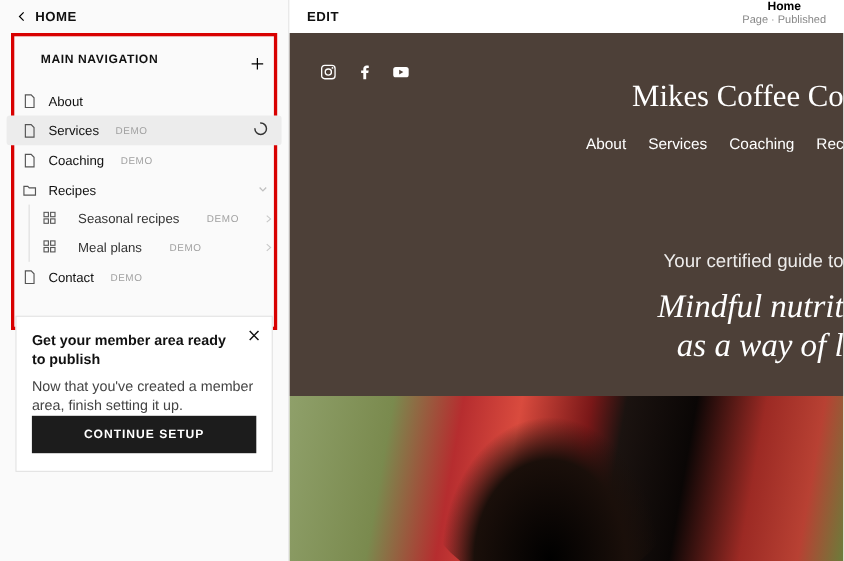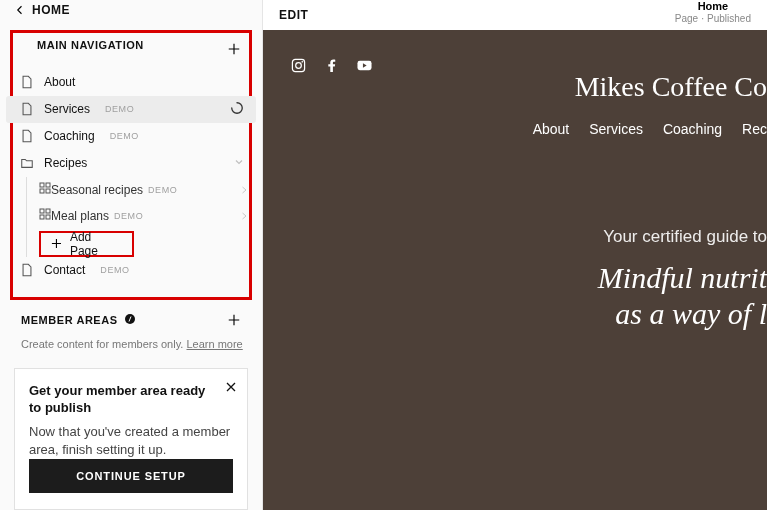--- a/index.html
+++ b/index.html
@@ -18,21 +18,21 @@
   .nav-item.hover { background: #ececec; }
   .nav-item .icon { width: 14px; height: 14px; display: flex; align-items: center; justify-content: center; flex-shrink: 0; }
   .nav-item .icon svg { width: 14px; height: 14px; }
   .demo-tag { font-size: 9px; color: #a0a0a0; letter-spacing: .06em; margin-left: 5px; }
   .spinner { margin-left: auto; }
   .spinner svg { width: 14px; height: 14px; animation: sp 1s linear infinite; }
   @keyframes sp { to { transform: rotate(360deg); } }
   .chev { margin-left: auto; opacity: .35; }
   .chev svg { width: 10px; height: 10px; }
   .sub-list { margin-left: 20px; border-left: 1px solid #ddd; padding-left: 2px; }
-  .sub-item { display: flex; align-items: center; height: 26px; padding: 0 8px 0 10px; font-size: 12px; cursor: pointer; gap: 0; color: #333; }
+  .sub-item { display: flex; align-items: center; height: 26px; padding: 0 8px 0 10px; font-size: 12px; cursor: pointer; gap: 20px; color: #333; }
   .sub-item .grid-icon svg { width: 12px; height: 12px; }
   .sub-item .chev-r { margin-left: auto; opacity: .3; }
   .sub-item .chev-r svg { width: 8px; height: 8px; }
   .add-page { display: flex; align-items: center; height: 26px; margin: 2px 0 0 10px; padding: 0 10px; gap: 8px; font-size: 12px; cursor: pointer; border: 2px solid #d80000; width: 95px; }
   .add-page svg { width: 11px; height: 11px; }
   .member-sec { margin-top: 22px; padding: 0 18px 0 21px; }
   .member-head { display: flex; align-items: center; justify-content: space-between; }
   .member-title-wrap { display: flex; align-items: center; gap: 6px; font-size: 11px; font-weight: 600; letter-spacing: .05em; }
   .member-title-wrap .info svg { width: 12px; height: 12px; }
   .member-sub { font-size: 11px; color: #777; margin-top: 8px; }
@@ -42,21 +42,21 @@
   .card-close svg { width: 12px; height: 12px; }
   .card-title { font-size: 13px; font-weight: 700; line-height: 1.3; padding-right: 16px; }
   .card-body { font-size: 13px; color: #444; line-height: 1.4; margin-top: 6px; }
   .card-btn { display: flex; align-items: center; justify-content: center; height: 34px; background: #1c1c1c; color: #fff; font-size: 11px; font-weight: 600; letter-spacing: .08em; margin-top: 0; cursor: pointer; }
   .main { flex: 1; display: flex; flex-direction: column; background: #fff; overflow: hidden; }
   .main-top { height: 30px; display: flex; align-items: center; padding: 0 16px; position: relative; }
   .edit-label { font-size: 12px; font-weight: 600; letter-spacing: .04em; }
   .status-block { position: absolute; right: 16px; top: 0; text-align: center; font-size: 10px; line-height: 1.2; color: #333; }
   .status-block .s1 { font-weight: 600; font-size: 11px; color: #000; }
   .status-block .s2 { color: #888; }
-  .preview { flex: 1; display: flex; flex-direction: row; overflow: hidden; }
+  .preview { flex: 1; display: flex; flex-direction: column; overflow: hidden; }
   .hero { background: #4d4038; color: #fff; font-family: Georgia, "Times New Roman", serif; flex: 1; position: relative; padding: 28px 0 0 28px; display: flex; flex-direction: column; min-height: 330px; }
   .socials { display: flex; gap: 18px; align-items: center; }
   .socials svg { width: 15px; height: 15px; fill: #fff; }
   .site-title { font-size: 28px; font-weight: 400; text-align: right; padding-right: 0; margin-top: -6px; overflow: hidden; white-space: nowrap; }
   .site-nav { display: flex; gap: 20px; justify-content: flex-end; font-family: -apple-system, sans-serif; font-size: 14px; margin-top: 18px; padding-right: 0; overflow: hidden; white-space: nowrap; }
   .site-nav span { cursor: pointer; }
   .tagline { text-align: right; font-family: -apple-system, sans-serif; font-size: 17px; margin-top: 90px; opacity: .9; overflow: hidden; white-space: nowrap; }
   .headline1 { text-align: right; font-size: 30px; font-style: italic; font-weight: 400; margin-top: 14px; overflow: hidden; white-space: nowrap; }
   .headline2 { text-align: right; font-size: 30px; font-style: italic; font-weight: 400; margin-top: 2px; overflow: hidden; white-space: nowrap; }
   .hero-img { height: 150px; background: linear-gradient(100deg, #8fa06a 0%, #7a8a4e 18%, #b62d2f 30%, #d94b3e 40%, #7a1818 52%, #1b1310 58%, #0a0605 70%, #9c2a24 82%, #b84133 92%, #6a7d3a 100%); position: relative; }
@@ -147,58 +147,33 @@
                 <rect x="7" y="1" width="4" height="4" fill="none" stroke="#555"></rect>
                 <rect x="1" y="7" width="4" height="4" fill="none" stroke="#555"></rect>
                 <rect x="7" y="7" width="4" height="4" fill="none" stroke="#555"></rect>
               </svg></span>
           <span>Meal plans</span>
           <span class="demo-tag">DEMO</span>
           <span class="chev-r"><svg viewBox="0 0 8 8">
                 <path d="M2.5 1 6 4 2.5 7" fill="none" stroke="#555"></path>
               </svg></span>
         </div>
-        <div class="add-page">
-          <svg viewBox="0 0 12 12">
-              <path d="M6 1v10M1 6h10" stroke="#000" stroke-width="1.2"></path>
-            </svg>
-          <span>Add Page</span>
-        </div>
       </div>
 
       <div class="nav-item">
         <span class="icon">
             <svg viewBox="0 0 16 16">
               <path d="M3.5 1.5h6l3 3v10h-9z" fill="none" stroke="#555" stroke-width="1.2"></path>
             </svg>
           </span>
         <span>Contact</span>
         <span class="demo-tag">DEMO</span>
       </div>
     </div>
 
-    <div class="member-sec">
-      <div class="member-head">
-        <div class="member-title-wrap">
-          <span>MEMBER AREAS</span>
-          <span class="info"><svg viewBox="0 0 12 12">
-                <circle cx="6" cy="6" r="5" fill="#111"></circle>
-                <path d="M5 8.5 7 3.5" stroke="#fff" stroke-width="1"></path>
-              </svg></span>
-        </div>
-        <div class="plus-btn">
-          <svg viewBox="0 0 16 16">
-              <path d="M8 2v12M2 8h12" stroke="#000" stroke-width="1.3"></path>
-            </svg>
-        </div>
-      </div>
-      <div class="member-sub">
-        <span>Create content for members only. </span><span class="lm">Learn more</span>
-      </div>
-    </div>
 
     <div class="card">
       <div class="card-close">
         <svg viewBox="0 0 12 12">
             <path d="M2 2l8 8M10 2l-8 8" stroke="#111" stroke-width="1.3"></path>
           </svg>
       </div>
       <div class="card-title">Get your member area ready to publish</div>
       <div class="card-body">Now that you've created a member area, finish setting it up.</div>
       <div class="card-btn">CONTINUE SETUP</div>

